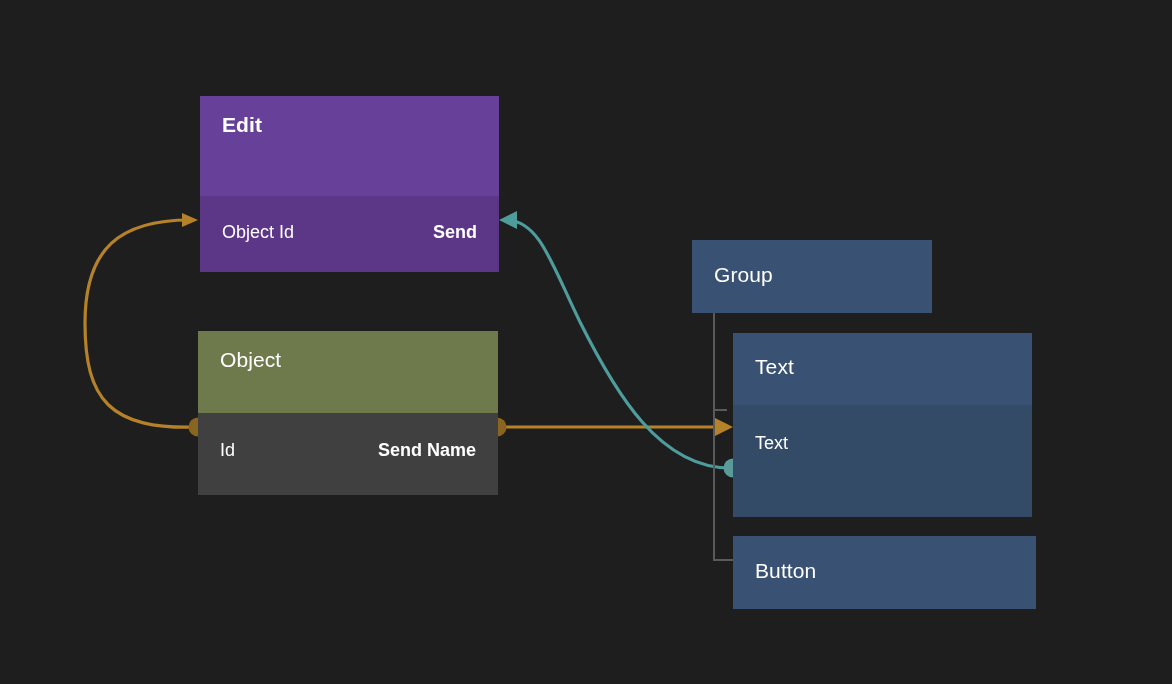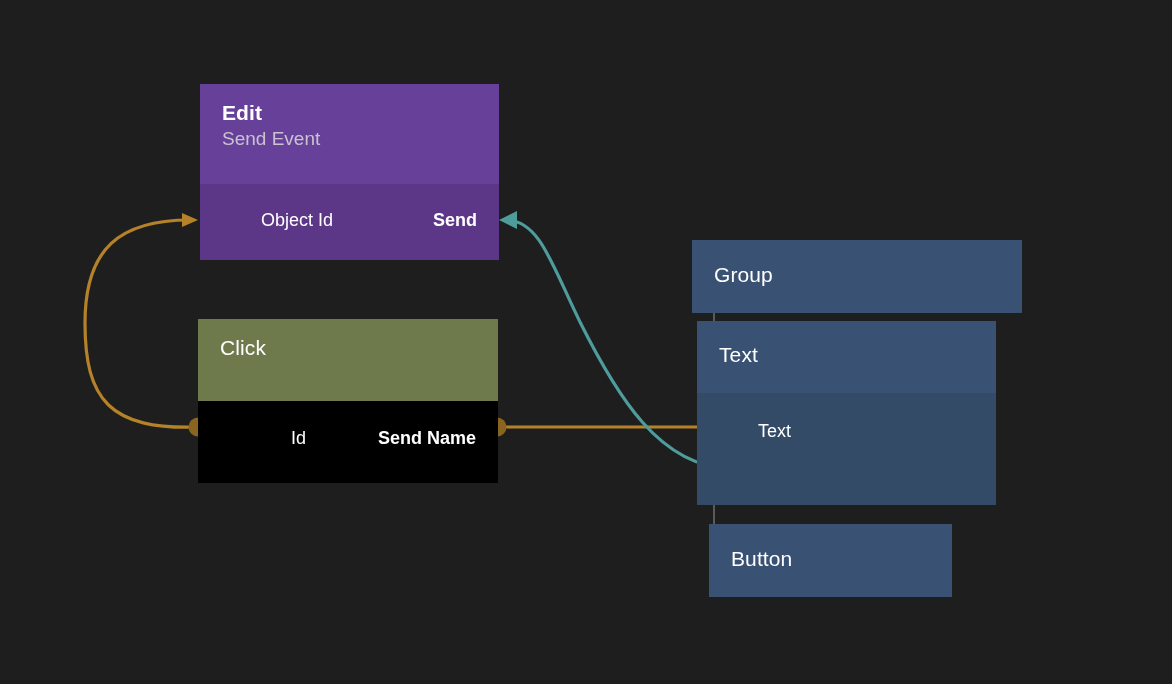--- a/index.html
+++ b/index.html
@@ -27,20 +27,21 @@
   }
 
   
   .node {
     position: absolute;
     box-sizing: border-box;
   }
   .node-header {
     box-sizing: border-box;
     padding: 16px 22px 22px 22px;
+    margin-top: 12px;
   }
   .node-body {
     box-sizing: border-box;
     position: relative;
   }
   .node-title {
     color: #ffffff;
     font-size: 21px;
     line-height: 26px;
     letter-spacing: .1px;
@@ -54,21 +55,20 @@
 
   
   .port-row {
     position: relative;
     height: 41px;
     display: flex;
     align-items: center;
     justify-content: space-between;
     padding: 0 22px;
     box-sizing: border-box;
-    margin-left: 39px;
   }
   .port-label {
     color: #ffffff;
     font-size: 18px;
     line-height: 22px;
     white-space: nowrap;
   }
   .port-label.out { text-align: right; font-weight: bold; }
 
   
@@ -91,61 +91,60 @@
   #node-object {
     left: 198px;
     top: 319px;
     width: 300px;
   }
   #node-object .node-header {
     background: #6e7a4c;
     height: 82px;
   }
   #node-object .node-body {
-    background: #000000;
+    background: #404040;
     height: 82px;
     padding-top: 16px;
-    padding-left: 32px;
   }
 
   
   #node-group {
     left: 692px;
-    top: 240px;
-    width: 330px;
+    top: 228px;
+    width: 240px;
   }
   #node-group .node-header {
     background: #395172;
     height: 73px;
     padding-top: 22px;
   }
 
   
   #node-text {
-    left: 697px;
+    left: 733px;
     top: 321px;
     width: 299px;
   }
   #node-text .node-header {
     background: #395172;
     height: 72px;
     padding-top: 21px;
   }
   #node-text .node-body {
     background: #344b68;
     height: 112px;
     padding-top: 18px;
   }
   #node-text .port-row { height: 40px; }
 
   
   #node-button {
-    left: 709px;
+    left: 733px;
     top: 524px;
-    width: 243px;
+    width: 303px;
   }
   #node-button .node-header {
     background: #395172;
     height: 73px;
     padding-top: 22px;
   }
 
   
   .tree-line {
     position: absolute;
@@ -173,33 +172,32 @@
     <circle cx="733" cy="468" r="9.5" fill="#5a9a9a"></circle>
   </svg>
 
   <div class="tree-line" style="left:713px; top:313px; width:2px; height:248px;"></div>
   <div class="tree-line" style="left:713px; top:409px; width:14px; height:2px;"></div>
   <div class="tree-line" style="left:713px; top:559px; width:20px; height:2px;"></div>
 
   <div class="node" id="node-edit">
     <div class="node-header">
       <div class="node-title bold">Edit</div>
-      <div class="node-subtitle">Send Event</div>
     </div>
     <div class="node-body">
       <div class="port-row">
         <span class="port-label">Object Id</span>
         <span class="port-label out">Send</span>
       </div>
     </div>
   </div>
 
   <div class="node" id="node-object">
     <div class="node-header">
-      <div class="node-title">Click</div>
+      <div class="node-title">Object</div>
     </div>
     <div class="node-body">
       <div class="port-row">
         <span class="port-label">Id</span>
         <span class="port-label out">Send Name</span>
       </div>
     </div>
   </div>
 
   <div class="node" id="node-group">

